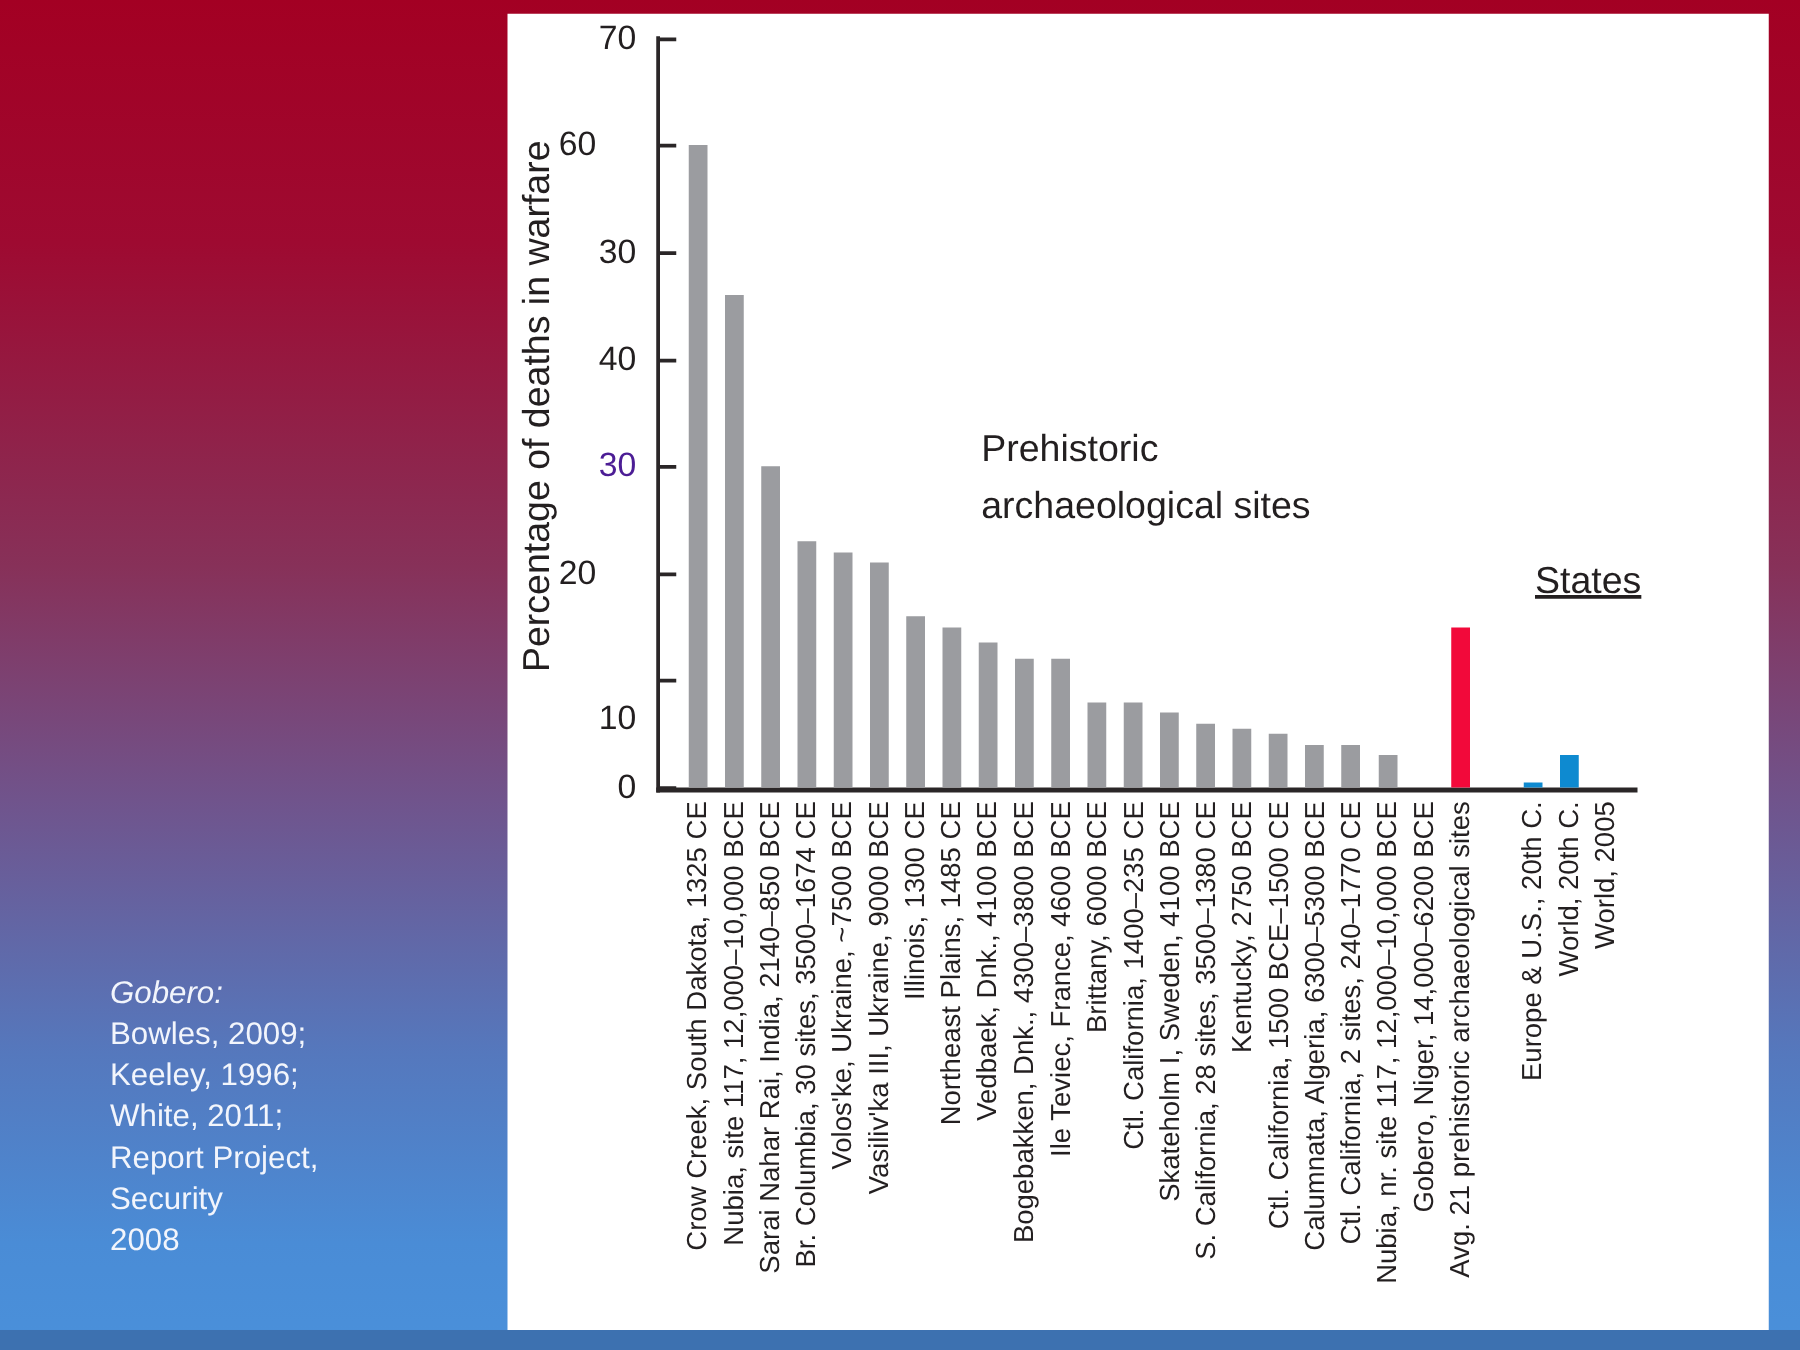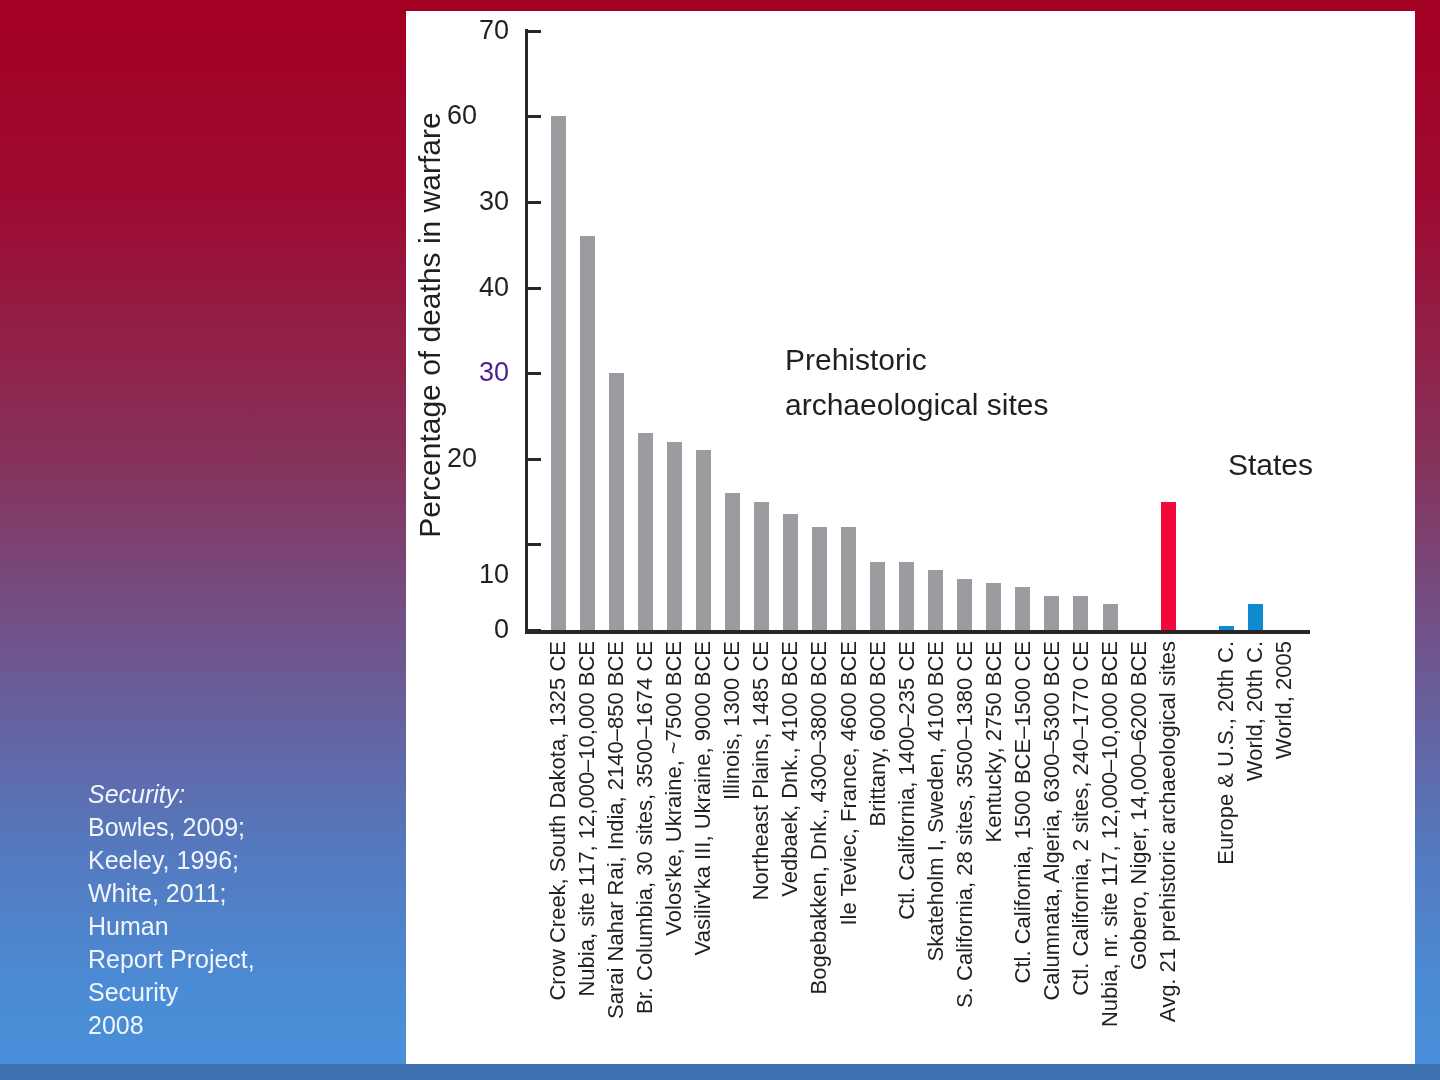--- a/index.html
+++ b/index.html
@@ -10,35 +10,34 @@
   .title{position:absolute;left:63px;top:72px;width:240px;color:#ffffff;
     font-size:63px;line-height:84px;font-weight:400;overflow-wrap:break-word;word-wrap:break-word;}
   .sources{position:absolute;left:88px;top:778px;width:300px;color:#f2f5fc;font-size:25px;line-height:33px;}
   .sources .src-label{font-style:italic;}
   .panel{position:absolute;left:406px;top:11px;width:1009px;height:1054px;background:#ffffff;overflow:hidden;}
   .plot{position:absolute;left:0;top:0;width:1009px;height:1054px;}
   .plot > div{position:absolute;}
   .ylabel-wrap{left:-236px;top:298px;width:520px;height:32px;line-height:32px;text-align:center;
     transform:rotate(-90deg);font-size:30px;color:#231f20;}
   .anno-prehistoric{left:379px;top:326px;width:272px;font-size:30px;line-height:45px;color:#231f20;}
-  .anno-states{left:822px;top:437px;width:160px;font-size:30px;color:#231f20;}
+  .anno-states{left:822px;top:437px;width:160px;font-size:30px;color:#231f20;text-decoration:underline;}
 </style>
 </head>
 <body>
 
 <div class="slide">
 
 
   <div class="sources">
-    <div class="src-label">Security:</div>
+    <div class="src-label">Gobero:</div>
     <div>
         <div>Bowles, 2009;</div>
         <div>Keeley, 1996;</div>
         <div>White, 2011;</div>
-        <div>Human</div>
         <div>Report Project,</div>
         <div>Security</div>
         <div>2008</div>
       </div>
   </div>
 
   <div class="panel">
     <div class="plot">
       <div class="ylabel-wrap">Percentage of deaths in warfare</div>
       <div class="anno-prehistoric">Prehistoric archaeological sites</div>

